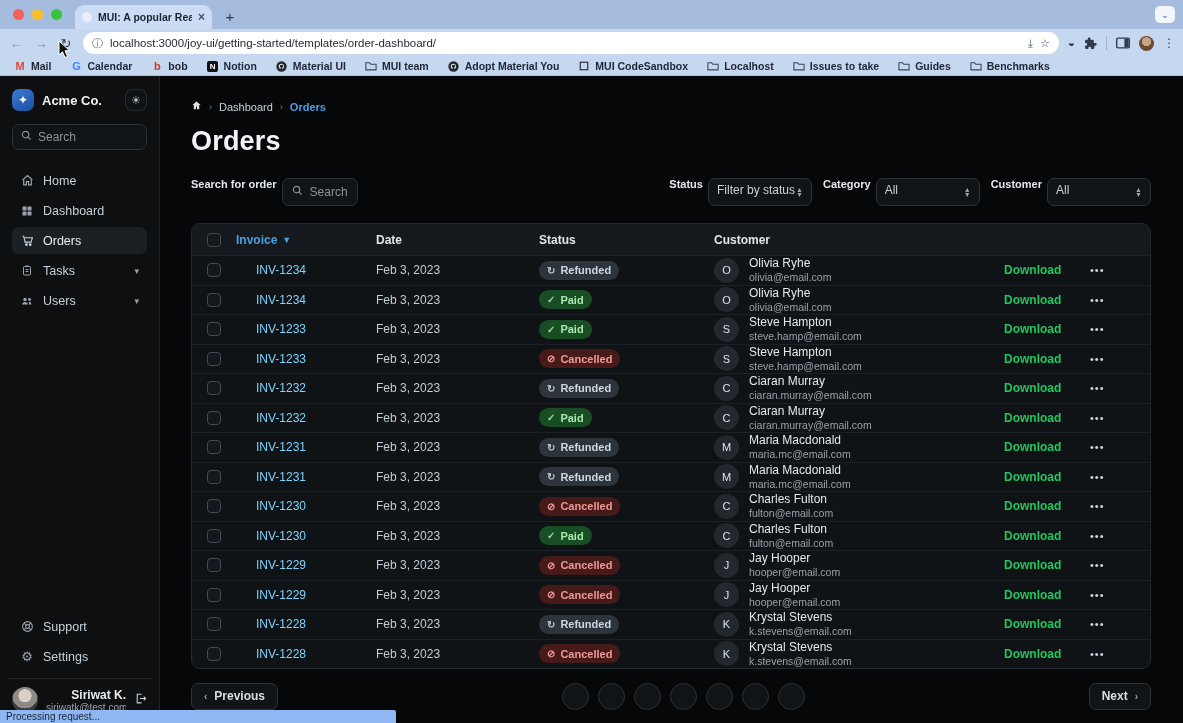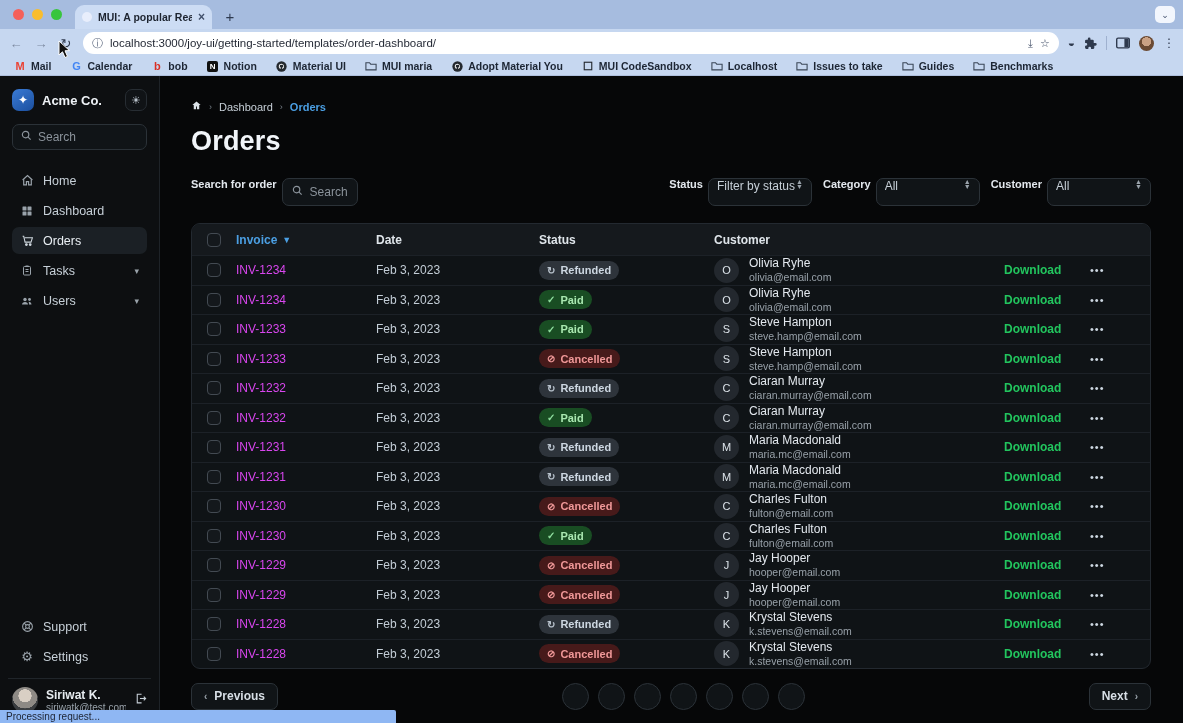--- a/index.html
+++ b/index.html
@@ -68,56 +68,56 @@
   .uc-body{ margin-top:7px; font-size:10.5px; line-height:1.4; color:#d9c5a4; }
   .uc-track{ margin-top:9px; height:4px; border-radius:2px; background:#57431d; overflow:hidden; }
   .uc-fill{ height:100%; background:#f6ecd4; border-radius:2px; }
   .uc-btn{ margin-top:10px; height:26px; width:100%; background:#a5680f; border:none; border-radius:7px;
     color:#fff; font-size:12px; font-weight:bold; font-family:"Liberation Sans",sans-serif; }
   .sb-div{ border-top:1px solid #20252a; margin:8px -4px 8px; }
   .userrow { display:flex; align-items:center; gap:8px; }
   .u-avatar{ width:26px; height:26px; border-radius:50%; overflow:hidden; flex:none;
     background:radial-gradient(circle at 50% 34%, #d9cfc4 0 30%, #8e8a85 31% 58%, #3a3d40 59% 100%); }
   .u-meta{ flex:1; min-width:0; }
-  .u-name{ font-size:12px; font-weight:bold; color:#e7ecf0; }
+  .u-name{ font-size:12px; font-weight:bold; color:#e7ecf0;text-align:right; }
   .u-mail{ font-size:10px; color:#98a1a9; white-space:nowrap; overflow:hidden; }
   .u-out{ color:#c7d0d8; font-size:12px; }
 
   
   .main { flex:1; padding:24px 32px 0 31px; display:flex; flex-direction:column; min-width:0; }
   .crumbs { display:flex; align-items:center; gap:7px; font-size:11px; color:#c7d0d8; }
   .crumb-sep{ color:#79828a; font-size:9px; }
   .crumb-home{ color:#dbe2e8; font-size:11px; }
   .crumb-last{ color:#4b9fe3; font-weight:bold; }
   .titlerow { margin-top:13px; display:flex; align-items:center; }
   .pagetitle { font-size:27px; font-weight:bold; color:#f1f5f9; letter-spacing:.2px; flex:1; }
   .pdfbtn { height:30px; background:#0B6BCB; color:#fff; border:none; border-radius:7px; padding:0 13px;
     font-size:12.5px; font-weight:bold; display:flex; align-items:center; gap:7px; font-family:"Liberation Sans",sans-serif; }
   .filters { margin-top:21px; display:flex; gap:11px; align-items:flex-end; }
   .fgroup { display:flex; flex-direction:row; gap:5px; }
   .fgroup.grow{ flex:1; }
   .flabel { font-size:11px; font-weight:bold; color:#e3e8ee; }
   .finput { height:28px; border:1px solid #2b3238; border-radius:7px; background:#101417; display:flex;
     align-items:center; gap:7px; padding:0 9px; font-size:12px; color:#8b939b; }
   .fselect { width:104px; height:28px; border:1px solid #2b3238; border-radius:7px; background:#101417;
-    display:flex; align-items:flex-start; padding:0 8px; font-size:12px; color:#c7d0d8; }
+    display:flex; align-items:flex-end; padding:8px 8px; font-size:12px; color:#c7d0d8; }
   .fselect .sv{ flex:1; white-space:nowrap; overflow:hidden; }
   .updown { display:flex; flex-direction:column; line-height:5px; font-size:7px; color:#9aa3ab; }
 
   
   .tablewrap { margin-top:17px; flex:1; border:1px solid #232930; border-radius:9px; background:#0f1316; overflow:hidden;
     display:flex; flex-direction:column; }
   .trow { display:grid; grid-template-columns:44px 140px 163px 175px 1fr 86px 60px; align-items:center; }
   .thead { height:31px; background:#15191d; font-size:12px; font-weight:bold; color:#dfe5ea; flex:none; }
   .th-invoice{ color:#4b9fe3; display:flex; align-items:center; gap:5px; }
   .sortarrow{ font-size:9px; color:#4b9fe3; }
   .tbody { flex:1; display:flex; flex-direction:column; }
   .tr { flex:1; border-top:1px solid #1c2127; font-size:12px; color:#c3cdd6; min-height:0; }
   .cb { width:14px; height:14px; border:1px solid #434a52; border-radius:4px; background:#14181c; margin-left:15px; }
-  .cell-inv{ color:#d946ef; }
+  .cell-inv{ color:#7dd3fc;margin-left:20px; }
   .chip { display:inline-flex; align-items:center; gap:5px; height:19px; border-radius:10px; padding:0 8px;
     font-size:11px; font-weight:bold; width:fit-content; }
   .chip .ci{ font-size:10px; }
   .chip.refunded{ background:#2e343b; color:#cdd7e1; }
   .chip.paid{ background:#194d23; color:#a9e8b0; }
   .chip.cancelled{ background:#471a1a; color:#f09898; }
   .cust { display:flex; align-items:center; gap:10px; min-width:0; }
   .c-avatar{ width:25px; height:25px; border-radius:50%; background:#23282e; color:#dce3e9; font-size:11px;
     display:flex; align-items:center; justify-content:center; flex:none; }
   .c-name{ font-size:12px; color:#e3e8ee; line-height:1.25; }
@@ -221,21 +221,21 @@
           </svg>
         </span>
         <span>Material UI</span>
       </span>
       <span class="bm">
         <span class="bi">
           <svg width="12" height="10" viewBox="0 0 20 16" fill="none" stroke="#3a4freq56" stroke-width="1.8">
             <path d="M1.5 14.5v-12h6l2 2.5h9v9.5z" stroke="#3a4656"></path>
           </svg>
         </span>
-        <span>MUI maria</span>
+        <span>MUI team</span>
       </span>
       <span class="bm">
         <span class="bi">
           <svg width="11" height="11" viewBox="0 0 16 16">
             <circle cx="8" cy="8" r="7.5" fill="#24292f"></circle>
             <path d="M8 4a4 4 0 0 0-1.3 7.8c.2 0 .3-.1.3-.2v-1c-1.1.2-1.4-.5-1.4-.5-.2-.5-.5-.6-.5-.6-.4-.3 0-.3 0-.3.4 0 .7.5.7.5.4.7 1.1.5 1.3.4 0-.3.2-.5.3-.6-.9-.1-1.9-.5-1.9-2 0-.4.2-.8.4-1.1 0-.1-.2-.5 0-1.1 0 0 .4-.1 1.1.4a3.8 3.8 0 0 1 2 0c.8-.5 1.1-.4 1.1-.4.2.6 0 1 .1 1.1.3.3.4.7.4 1.1 0 1.5-1 1.9-1.9 2 .2.1.3.4.3.8v1.2c0 .1.1.2.3.2A4 4 0 0 0 8 4z" fill="#fff"></path>
           </svg>
         </span>
         <span>Adopt Material You</span>
       </span>

